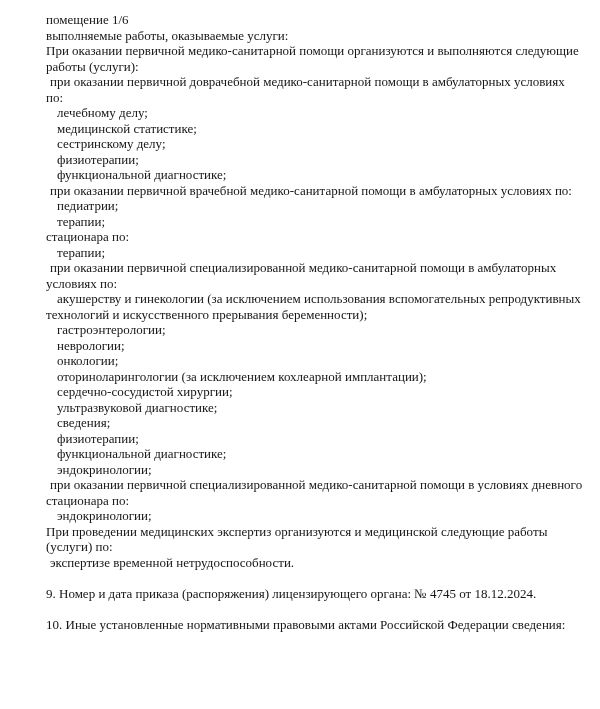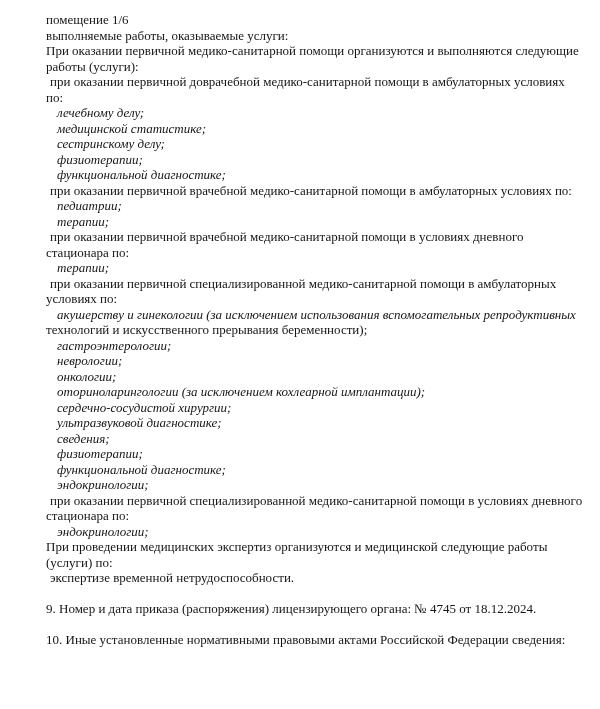--- a/index.html
+++ b/index.html
@@ -19,42 +19,41 @@
     font-size: 13px;
     line-height: 15.5px;
     color: #151515;
   }
   .doc-body .line {
     white-space: pre;
     min-height: 15.5px;
   }
   .doc-body .ind0 { padding-left: 0; }
   .doc-body .ind1 { padding-left: 4px; }
-  .doc-body .ind2 { padding-left: 11px; font-style: italic; }
+  .doc-body .ind2 { padding-left: 11px; }
 </style>
 </head>
 <body>
 
 <div class="page">
   <div class="doc-body">
       <div class="line ind0">помещение 1/6</div>
       <div class="line ind0">выполняемые работы, оказываемые услуги:</div>
       <div class="line ind0">При оказании первичной медико-санитарной помощи организуются и выполняются следующие</div>
       <div class="line ind0">работы (услуги):</div>
       <div class="line ind1">при оказании первичной доврачебной медико-санитарной помощи в амбулаторных условиях</div>
       <div class="line ind0">по:</div>
       <div class="line ind2">лечебному делу;</div>
       <div class="line ind2">медицинской статистике;</div>
       <div class="line ind2">сестринскому делу;</div>
       <div class="line ind2">физиотерапии;</div>
       <div class="line ind2">функциональной диагностике;</div>
       <div class="line ind1">при оказании первичной врачебной медико-санитарной помощи в амбулаторных условиях по:</div>
       <div class="line ind2">педиатрии;</div>
       <div class="line ind2">терапии;</div>
-      <div class="line ind1">при оказании первичной врачебной медико-санитарной помощи в условиях дневного</div>
       <div class="line ind0">стационара по:</div>
       <div class="line ind2">терапии;</div>
       <div class="line ind1">при оказании первичной специализированной медико-санитарной помощи в амбулаторных</div>
       <div class="line ind0">условиях по:</div>
       <div class="line ind2">акушерству и гинекологии (за исключением использования вспомогательных репродуктивных</div>
       <div class="line ind0">технологий и искусственного прерывания беременности);</div>
       <div class="line ind2">гастроэнтерологии;</div>
       <div class="line ind2">неврологии;</div>
       <div class="line ind2">онкологии;</div>
       <div class="line ind2">оториноларингологии (за исключением кохлеарной имплантации);</div>

